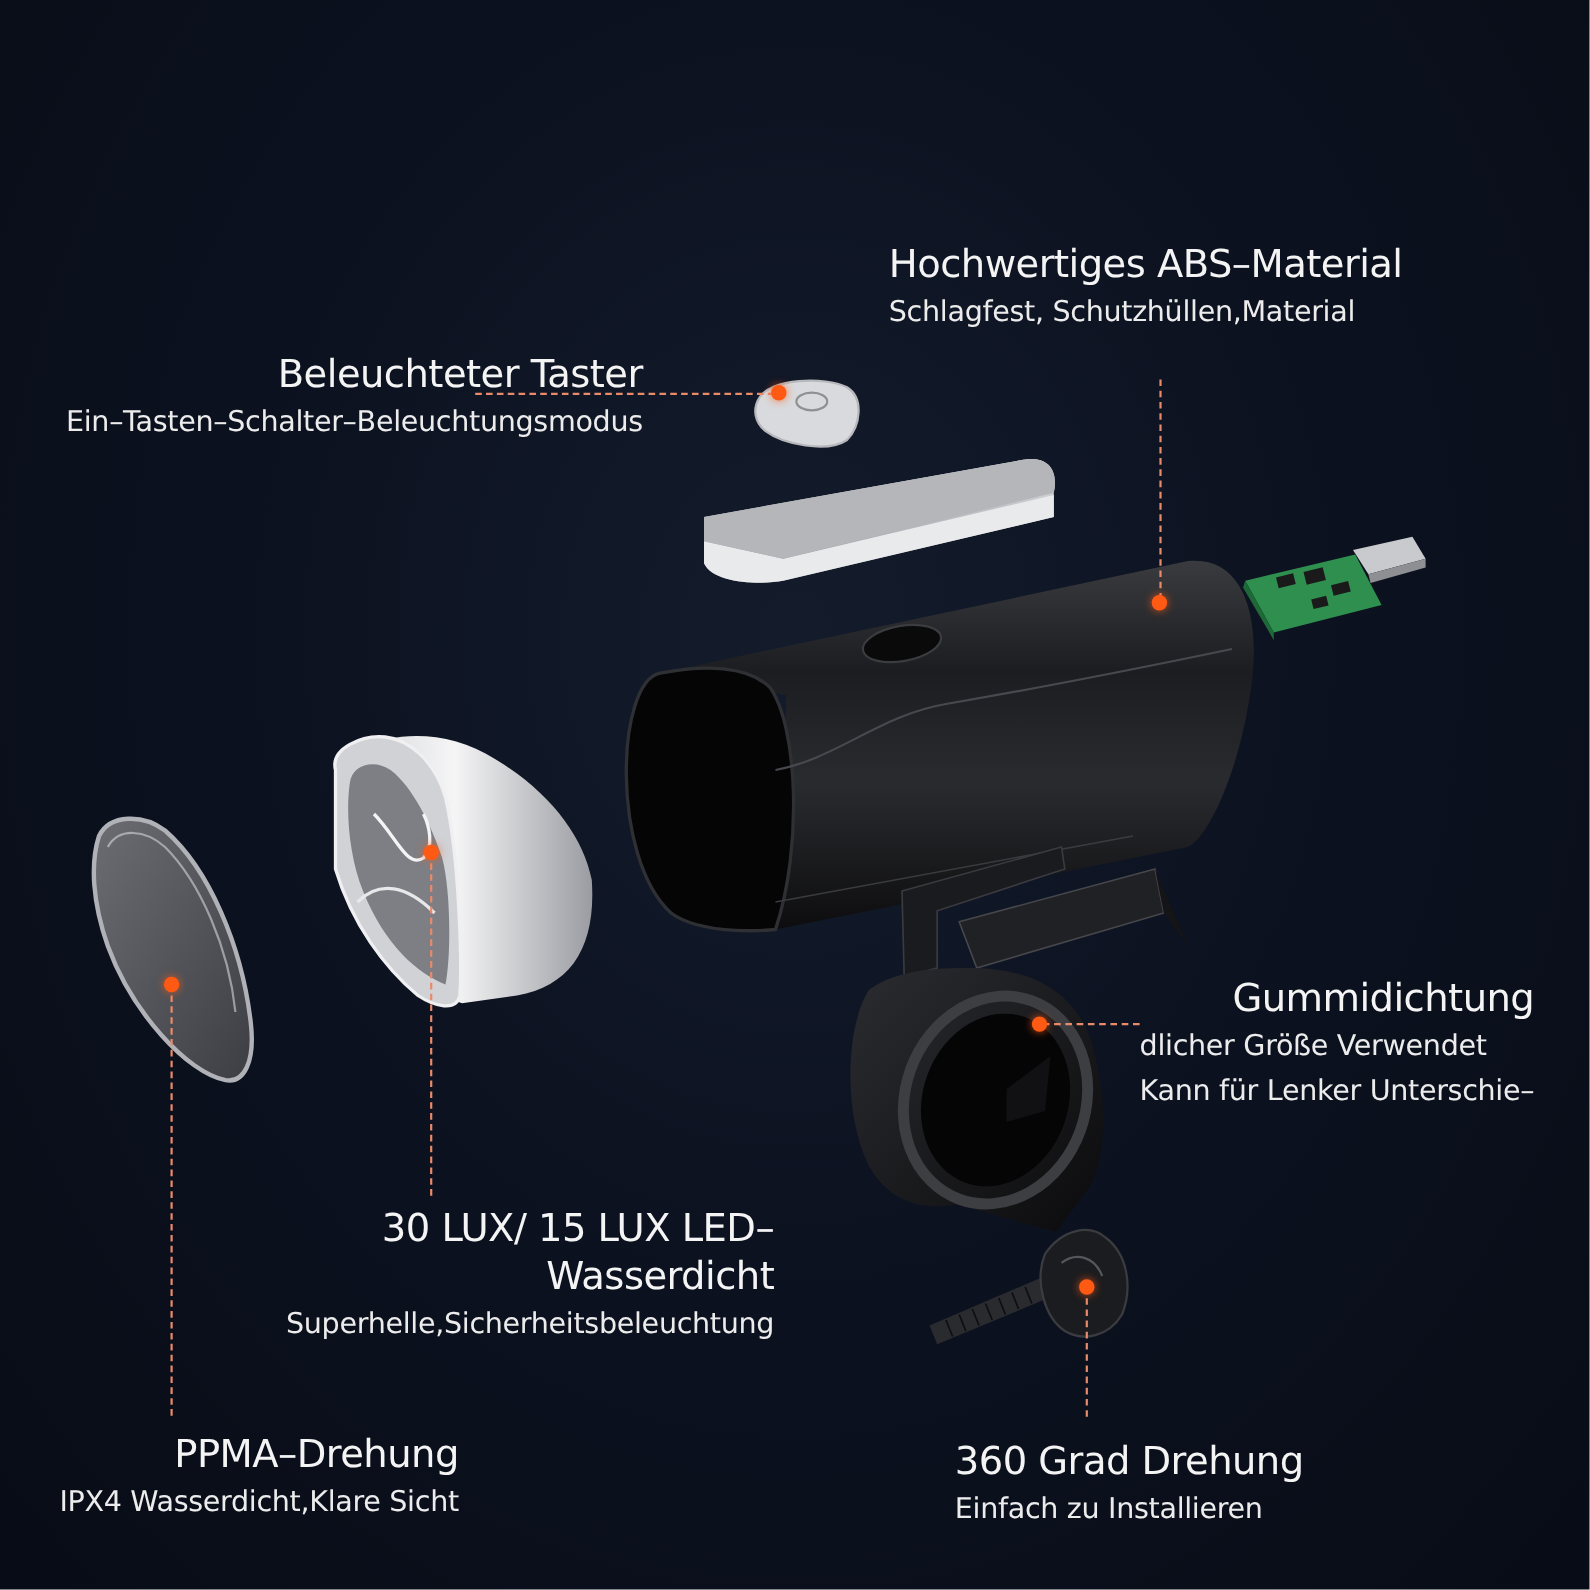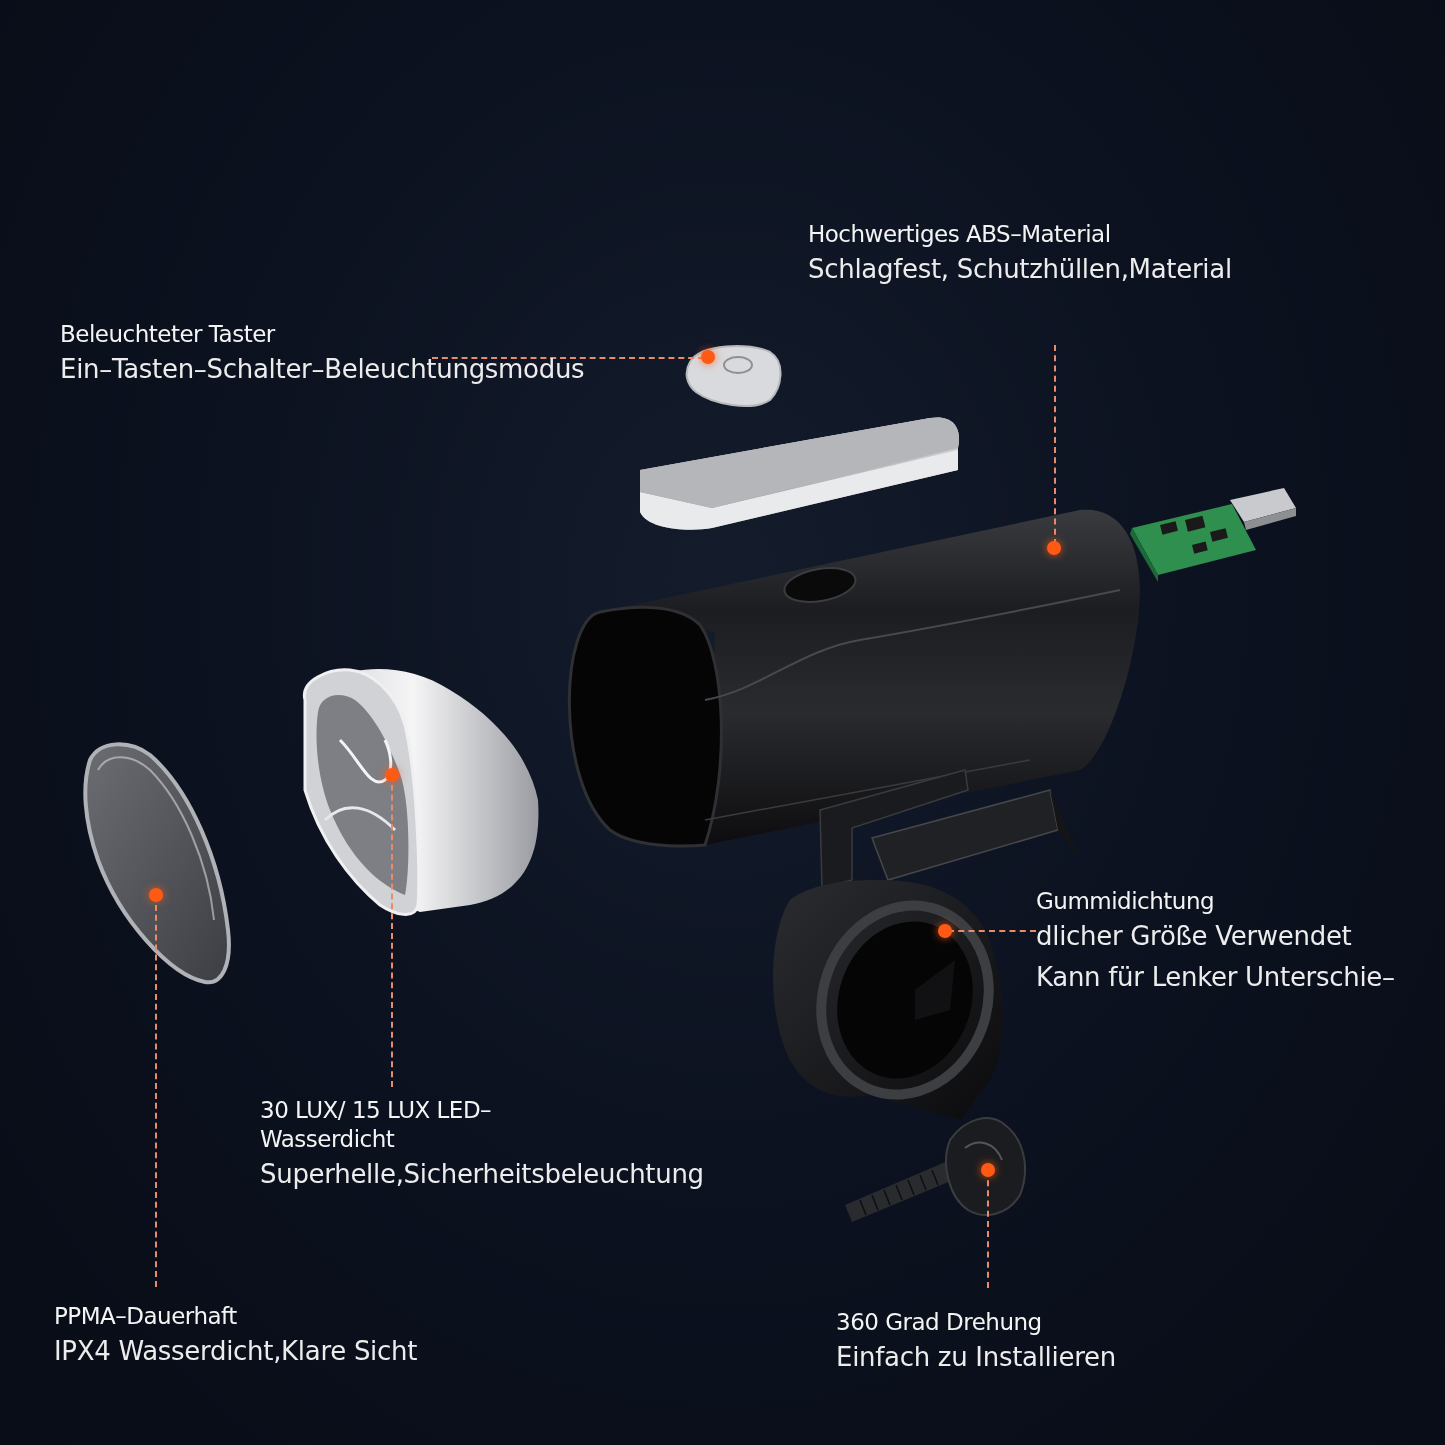--- a/index.html
+++ b/index.html
@@ -4,21 +4,21 @@
   <style>
     html, body { margin: 0; padding: 0; }
     body {
       width: 1445px; height: 1445px; overflow: hidden; position: relative;
       background: radial-gradient(ellipse at 50% 40%, #141c2c 0%, #0c1220 45%, #080c16 100%);
       font-family: "DejaVu Sans", sans-serif;
       color: #f2f2f2;
     }
     .stage { position: absolute; inset: 0; }
     .label { position: absolute; white-space: nowrap; }
-    .title { font-size: 23px; font-weight: 400; letter-spacing: -0.5px; line-height: 1.25; color: #f4f4f4; }
+    .title { font-size: 35px; font-weight: 400; letter-spacing: -0.5px; line-height: 1.25; color: #f4f4f4; text-align: right; }
     .sub { font-size: 26px; line-height: 1.6; color: #ececec; letter-spacing: -0.3px; }
     .dot {
       position: absolute; width: 14px; height: 14px; border-radius: 50%;
       background: #ff5a14; box-shadow: 0 0 8px rgba(255,90,20,0.8);
       transform: translate(-50%, -50%);
     }
     .vline {
       position: absolute; width: 0; border-left: 2px dashed #e98a6a;
     }
     .hline {
@@ -158,22 +158,22 @@
     <div class="sub">Kann für Lenker Unterschie–</div>
   </div>
 
   <div class="label" style="left:260px; top:1096px;">
     <div class="title">30 LUX/ 15 LUX LED–</div>
     <div class="title">Wasserdicht</div>
     <div class="sub">Superhelle,Sicherheitsbeleuchtung</div>
   </div>
 
   <div class="label" style="left:54px; top:1302px;">
-    <div class="title">PPMA–Dauerhaft</div>
+    <div class="title">PPMA–Drehung</div>
     <div class="sub">IPX4 Wasserdicht,Klare Sicht</div>
   </div>
 
-  <div class="label" style="left:836px; top:1308px;">
+  <div class="label" style="left:868px; top:1308px;">
     <div class="title">360 Grad Drehung</div>
     <div class="sub">Einfach zu Installieren</div>
   </div>
 
 </div>
 
 </body></html>

